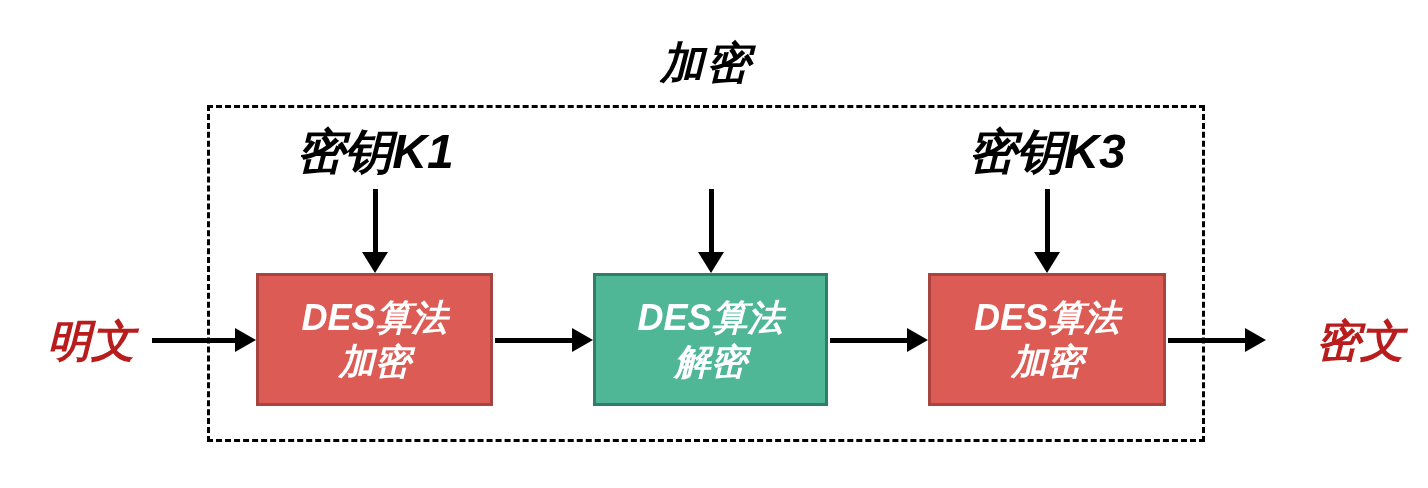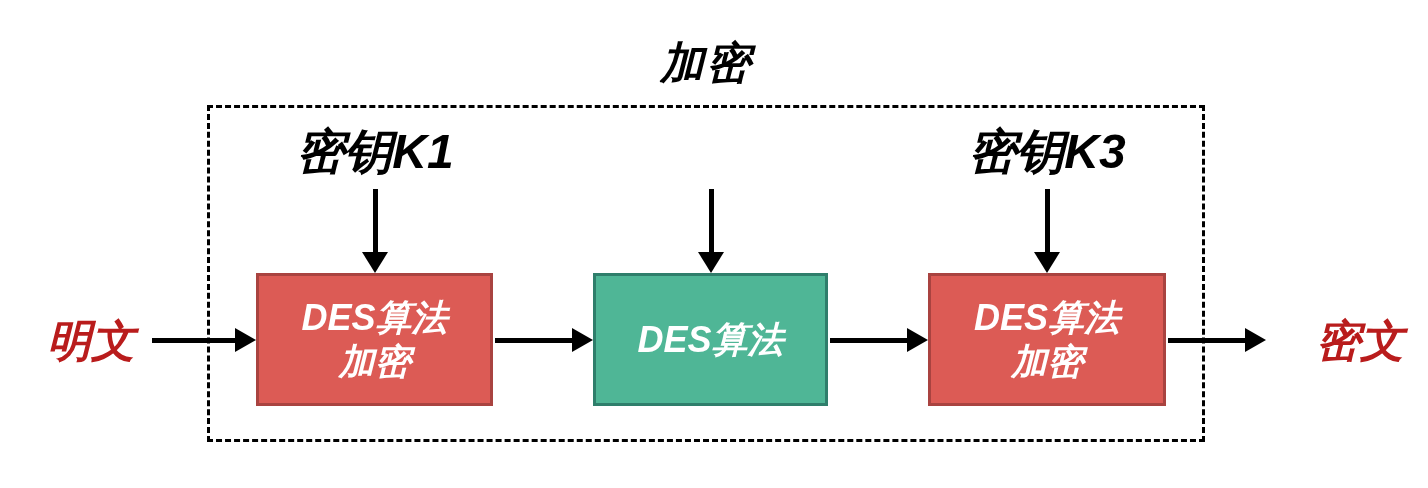--- a/index.html
+++ b/index.html
@@ -156,20 +156,21 @@
     <div class="head"></div>
   </div>
 
   <div class="node node1" style="background-color: rgb(220, 91, 85); border-color: rgb(169, 67, 64); color: rgb(255, 255, 255);">
     <div>DES算法</div>
     <div>加密</div>
   </div>
 
   <div class="node node2" style="background-color: rgb(79, 182, 150); border-color: rgb(47, 126, 107); color: rgb(255, 255, 255);">
     <div>DES算法</div>
+    <div>解密</div>
   </div>
 
   <div class="node node3" style="background-color: rgb(220, 91, 85); border-color: rgb(169, 67, 64); color: rgb(255, 255, 255);">
     <div>DES算法</div>
     <div>加密</div>
   </div>
 
   <div class="io-label io-left">明文</div>
   <div class="io-label io-right">密文</div>
 

